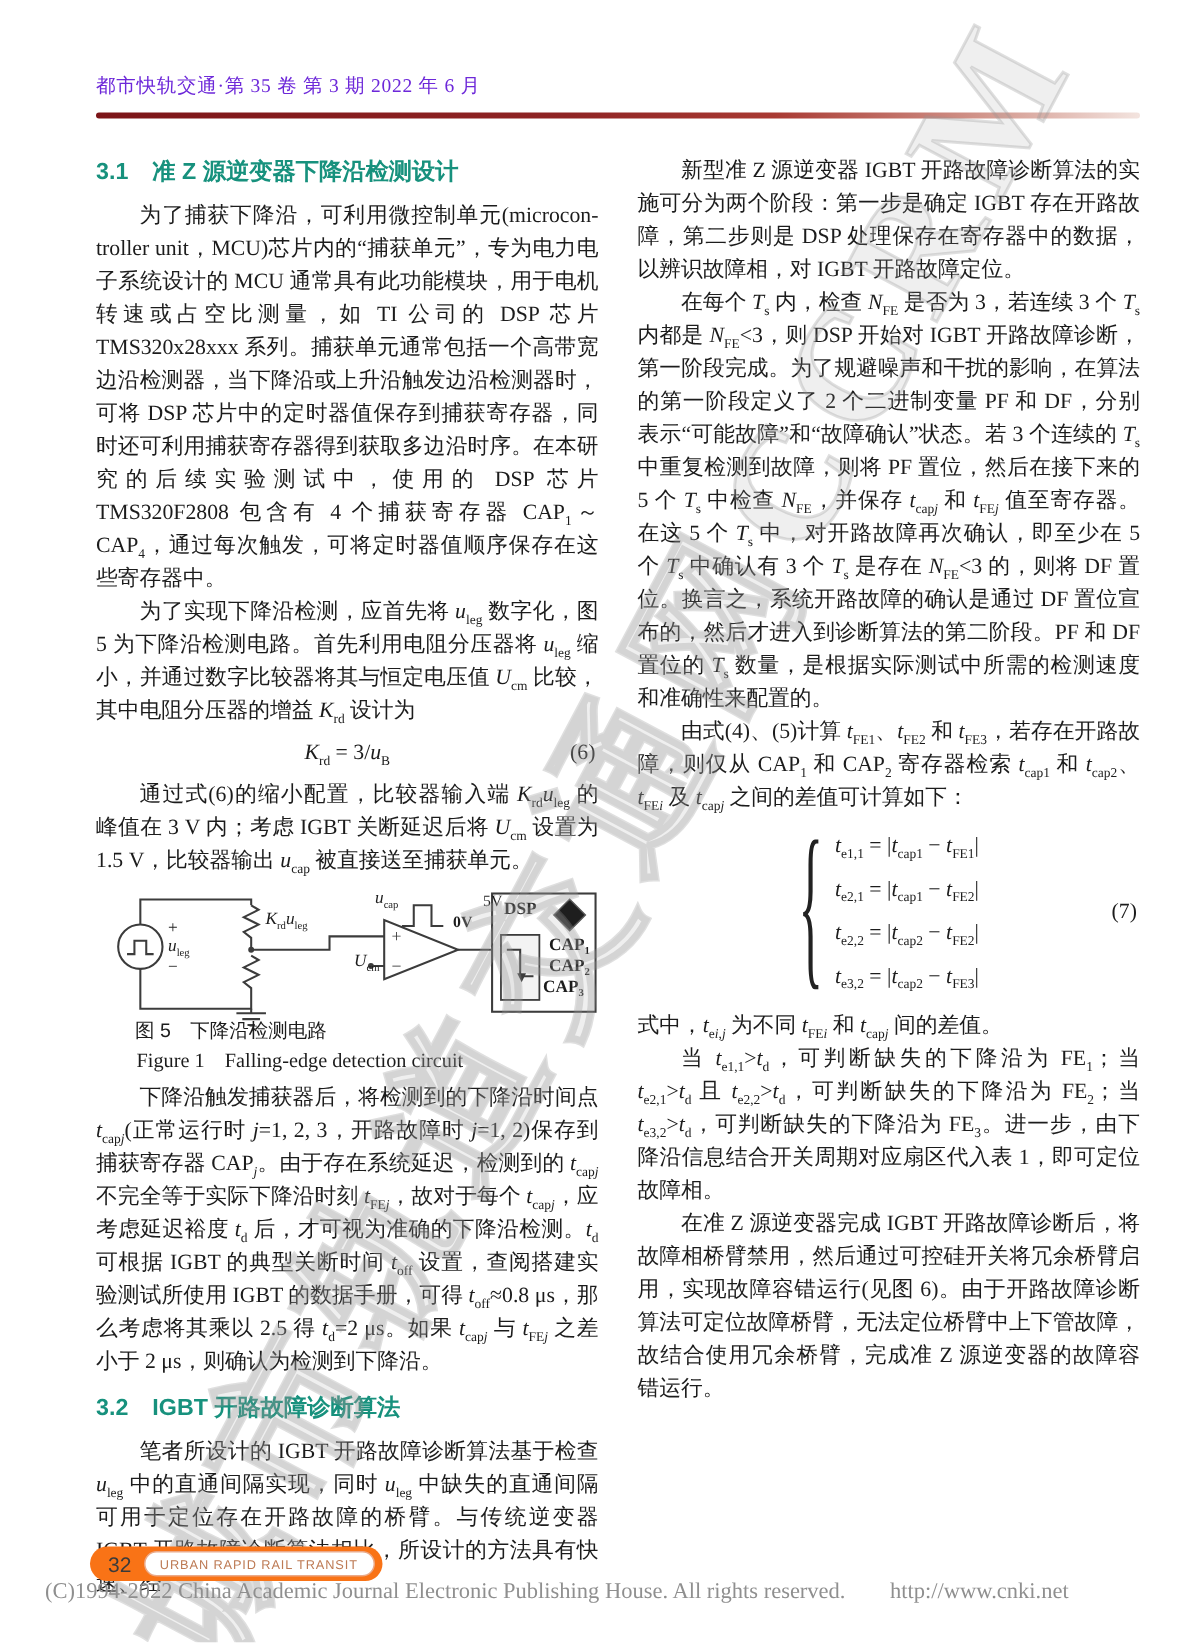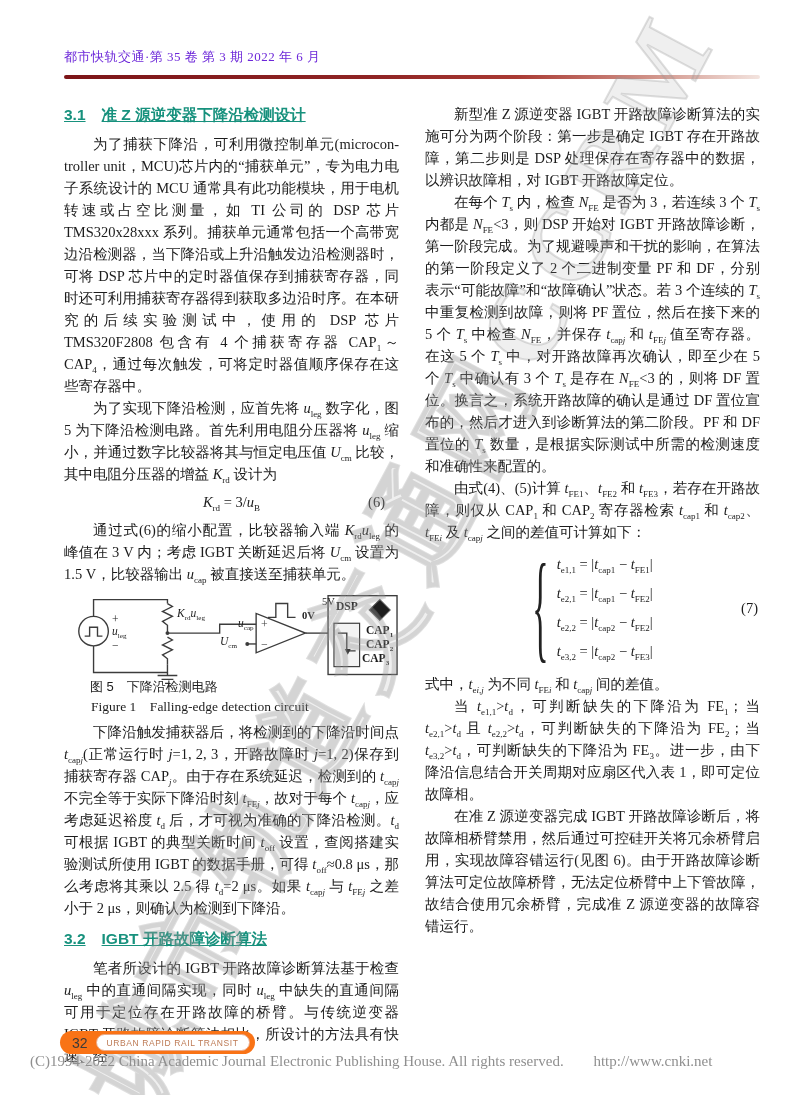--- a/index.html
+++ b/index.html
@@ -15,26 +15,26 @@
     background:linear-gradient(to right,#7c1518 0%,#8f2424 45%,#a93a33 65%,#d2968c 85%,#f3e4df 100%);
     margin-bottom:24px;
   }
   .cols { display:flex; gap:26px; }
   .col { width:335px; font-size:14.5px; line-height:22px; text-align:justify; }
   .col p { margin:0; text-indent:2em; }
   .col p.noindent { text-indent:0; }
   h3.sec {
     font-family:"Liberation Sans","DejaVu Sans",sans-serif;
     font-size:15.5px; font-weight:bold; color:#17917d;
-    margin:2px 0 8px 0; display:flex; gap:16px; text-indent:0; line-height:20px;text-decoration:underline;
+    margin:2px 0 8px 0; display:flex; gap:16px; text-indent:0; line-height:20px;
   }
   h3.sec.second { margin-top:10px;align-items:flex-end; }
   sub { font-size:0.62em; line-height:0; }
   i sub, sub i { font-style:italic; }
-  .eqrow { position:relative; text-align:center; margin:5px 12px; line-height:24px; }
+  .eqrow { position:relative; text-align:center; margin:5px 0; line-height:24px; }
   .eqnum { position:absolute; right:2px; top:50%; transform:translateY(-50%); font-style:normal; }
   
   .figure { position:relative; width:335px; height:128px; margin:6px 0 2px 0; }
   .figure svg { position:absolute; left:0; top:0; }
   .figlabel { position:absolute; font-size:11.5px; line-height:12px; white-space:nowrap; }
   .figlabel.small { font-size:10.5px; }
   .caption { text-align:left; font-size:13.5px; line-height:20px; margin:0; text-indent:0; }
   .caption.cn { font-family:"Liberation Sans","DejaVu Sans",sans-serif; font-size:13px; }
   
   .eq7 { position:relative; display:flex; justify-content:center; align-items:center; margin:7px 0; }
@@ -140,22 +140,22 @@
                 <path class="ck" d="M278 42 h9 v18 h9"></path>
                 <polygon points="285,58 291,58 288,64" fill="#3c3c3c"></polygon>
               </g>
             </g>
           </svg>
 
           <span class="figlabel" style="left:48px; top:22px;">+</span>
           <span class="figlabel" style="left:48px; top:34px;"><i>u</i><sub>leg</sub></span>
           <span class="figlabel" style="left:48px; top:48px;">−</span>
           <span class="figlabel" style="left:113px; top:16px;"><i>K</i><sub>rd</sub><i>u</i><sub>leg</sub></span>
-          <span class="figlabel" style="left:156px; top:44px;"><i>U</i><sub>cm</sub></span>
-          <span class="figlabel" style="left:174px; top:2px;margin-top:24px;"><i>u</i><sub>cap</sub></span>
+          <span class="figlabel" style="left:172px; top:44px;"><i>U</i><sub>cm</sub></span>
+          <span class="figlabel" style="left:186px; top:2px;"><i>u</i><sub>cap</sub></span>
           <span class="figlabel small" style="left:238px; top:5px;padding-left:20px;">5V</span>
           <span class="figlabel small" style="left:238px; top:19px;font-weight:bold;">0V</span>
           <span class="figlabel" style="left:272px; top:9px; font-weight:bold; font-style:normal;">DSP</span>
           <span class="figlabel" style="left:302px; top:33px; font-weight:bold;">CAP<sub>1</sub></span>
           <span class="figlabel" style="left:302px; top:47px; font-weight:bold;">CAP<sub>2</sub></span>
           <span class="figlabel" style="left:298px; top:61px; font-weight:bold;">CAP<sub>3</sub></span>
           <p class="caption cn" style="position:absolute; left:0; right:0; top:86px;">图 5　下降沿检测电路</p>
           <p class="caption" style="position:absolute; left:0; right:0; top:106px;">Figure 1　Falling-edge detection circuit</p>
         </div>
 

